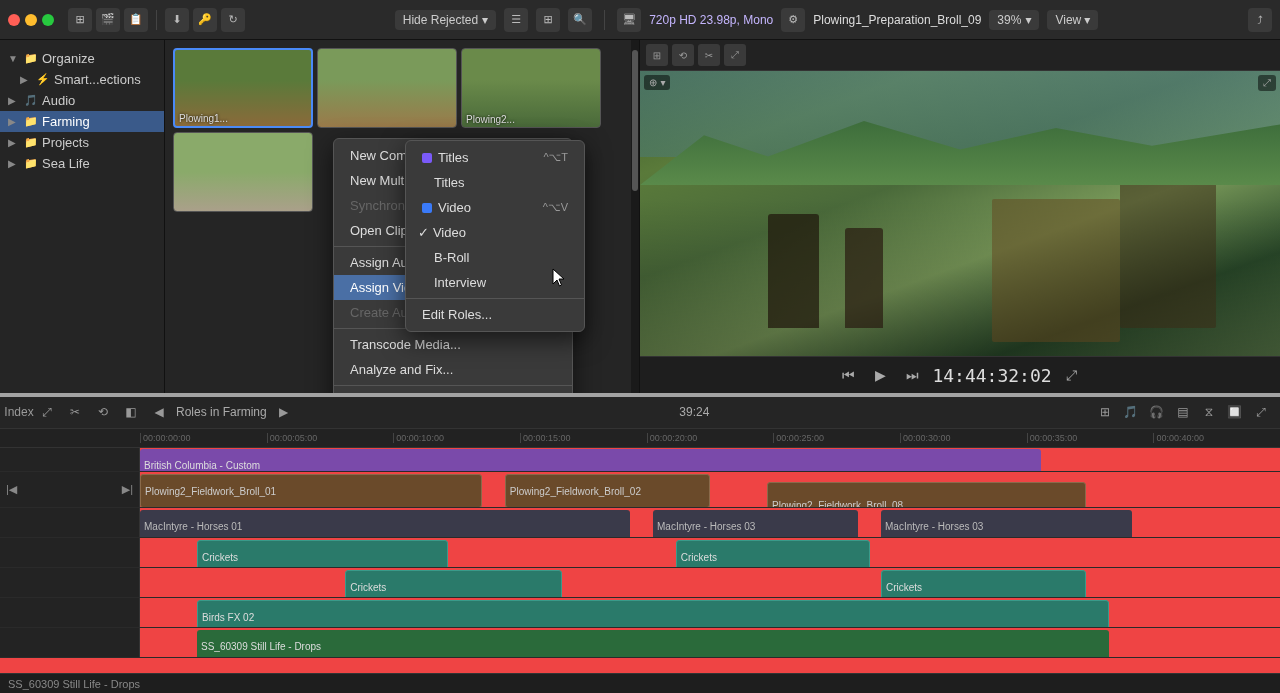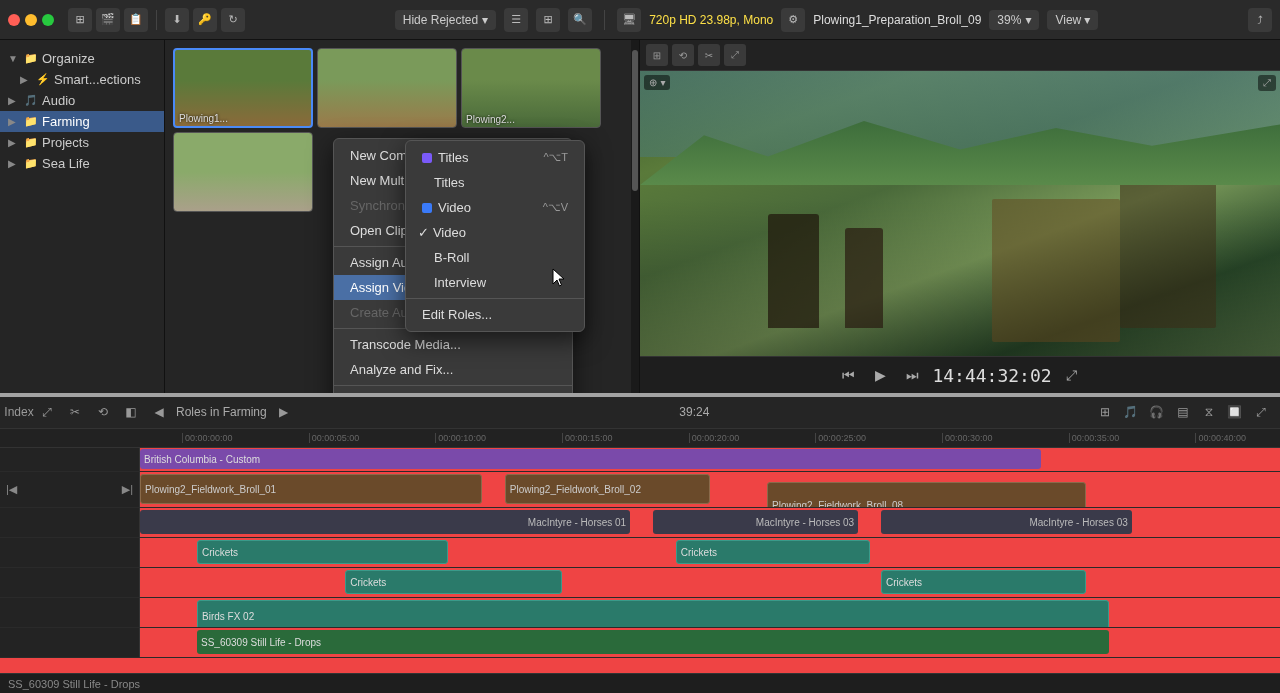--- a/index.html
+++ b/index.html
@@ -31,21 +31,21 @@
     .tl-btn { width: 12px; height: 12px; border-radius: 50%; border: none; cursor: pointer; }
     .tl-close { background: #ff5f56; }
     .tl-min { background: #ffbd2e; }
     .tl-max { background: #27c93f; }
     .tb-icon { width: 24px; height: 24px; background: #3a3a3a; border-radius: 4px; display: flex; align-items: center; justify-content: center; color: #bbb; font-size: 11px; cursor: pointer; }
     .tb-separator { width: 1px; height: 20px; background: #444; margin: 0 4px; }
     .dropdown-btn {
       display: flex; align-items: center; gap: 4px;
       background: #3a3a3a; border-radius: 4px; padding: 3px 8px; cursor: pointer; color: #ccc; font-size: 12px;
     }
-    .video-info { display: flex; align-items: flex-start; gap: 6px; color: #fde047; font-size: 12px; }
+    .video-info { display: flex; align-items: flex-start; gap: 6px; color: #c4b5fd; font-size: 12px; }
     .video-title { color: #ddd; font-size: 12px; }
     .view-btn { background: #3a3a3a; border-radius: 4px; padding: 3px 8px; cursor: pointer; color: #ccc; font-size: 12px; display: flex; align-items: center; gap: 3px; }
 
     
     .sidebar {
       width: 165px;
       background: #252525;
       border-right: 1px solid #111;
       padding: 8px 0;
       flex-shrink: 0;
@@ -172,41 +172,41 @@
     .timeline-label { color: #aaa; font-size: 12px; }
     .timeline-timecode-label { color: #aaa; font-size: 12px; margin-left: auto; }
     .timeline-ruler {
       height: 20px;
       background: #222;
       border-bottom: 1px solid #333;
       display: flex;
       align-items: center;
       position: relative;
     }
-    .ruler-mark { flex: 1; font-size: 9px; color: #666; border-left: 1px solid #444; padding-left: 2px; margin-left: 42px; }
+    .ruler-mark { flex: 1; font-size: 9px; color: #666; border-left: 1px solid #444; padding-left: 2px; }
     .track-lane { height: 32px; border-bottom: 1px solid #2a2a2a; display: flex; position: relative; }
     .track-label-area { width: 140px; background: #232323; border-right: 1px solid #333; display: flex; align-items: center; padding: 0 6px; font-size: 11px; color: #999; flex-shrink: 0; }
     .track-content { flex: 1; position: relative; overflow: hidden; }
     .clip-block {
       position: absolute;
       top: 2px;
       height: 26px;
       border-radius: 3px;
       display: flex;
       align-items: center;
-      padding: 4px 4px;
+      padding: 16px 4px;
       font-size: 10px;
       overflow: hidden;
       white-space: nowrap;
     }
     .clip-purple { background: #7a4aaa; color: #ddd; }
     .clip-brown { background: #6a4a2a; color: #ccc; border: 1px solid #8a6a4a; }
     .clip-teal { background: #2a7a6a; color: #ddd; border: 1px solid #3a9a8a; }
     .clip-green { background: #2a6a3a; color: #ddd; }
-    .clip-gray { background: #3a3a4a; color: #bbb; justify-content: flex-end; }
+    .clip-gray { background: #3a3a4a; color: #bbb; }
     .timeline-body { overflow-y: auto; height: calc(300px - 52px); }
     .status-bar {
       position: absolute;
       bottom: 0;
       left: 0;
       right: 0;
       height: 20px;
       background: #1e1e1e;
       border-top: 1px solid #333;
       display: flex;

